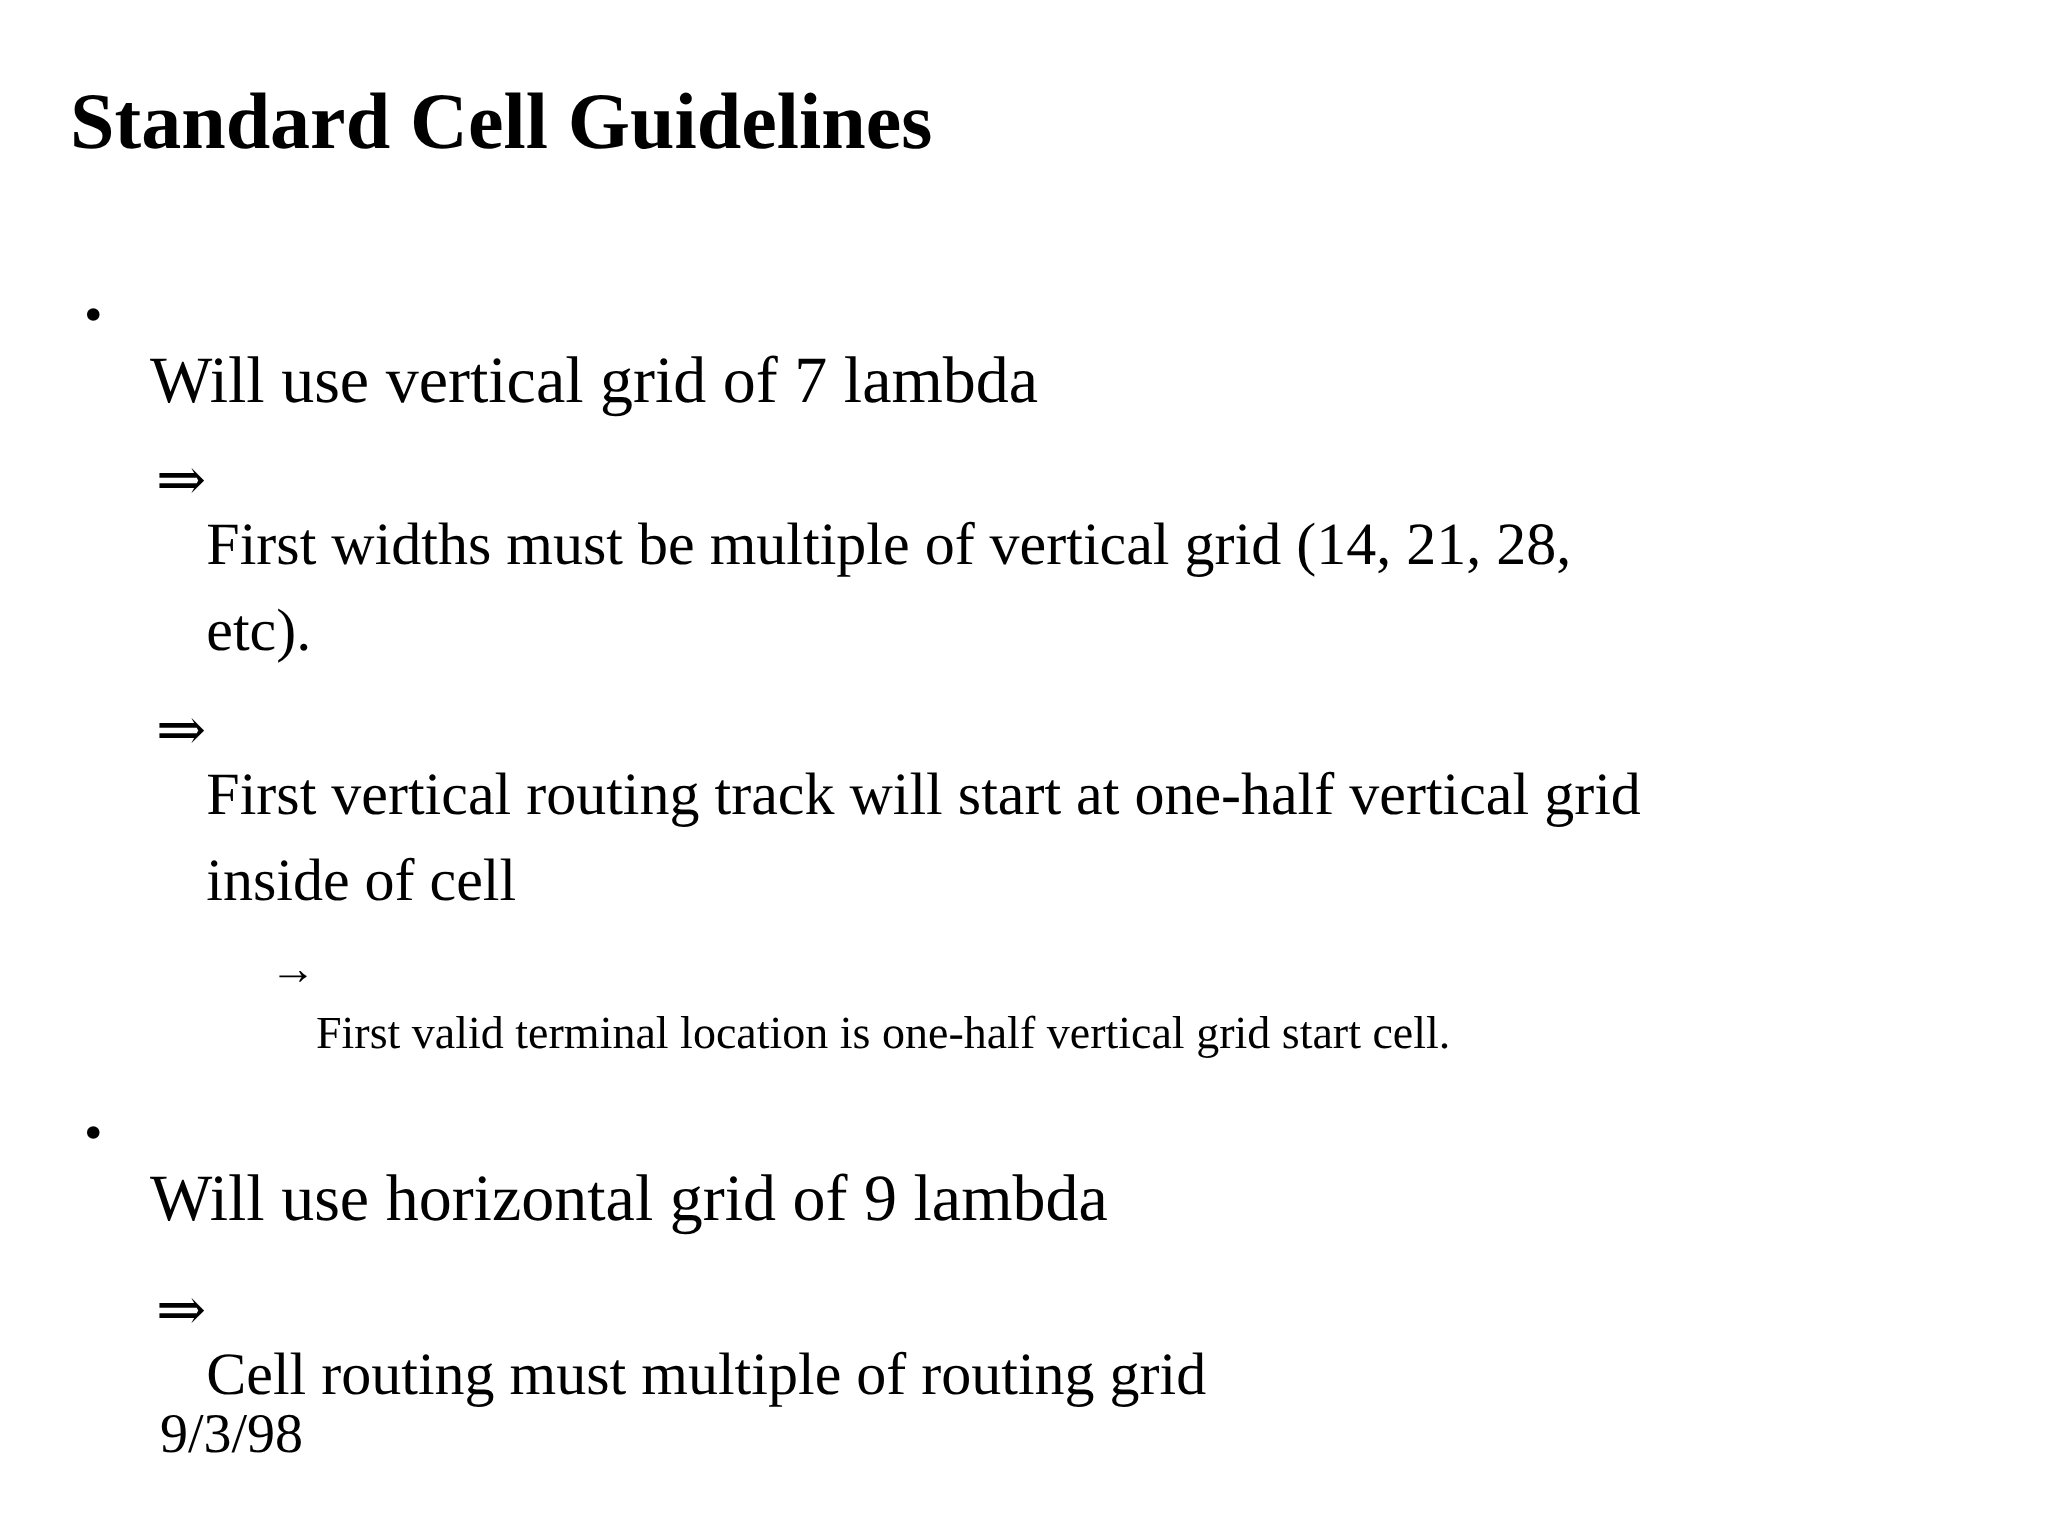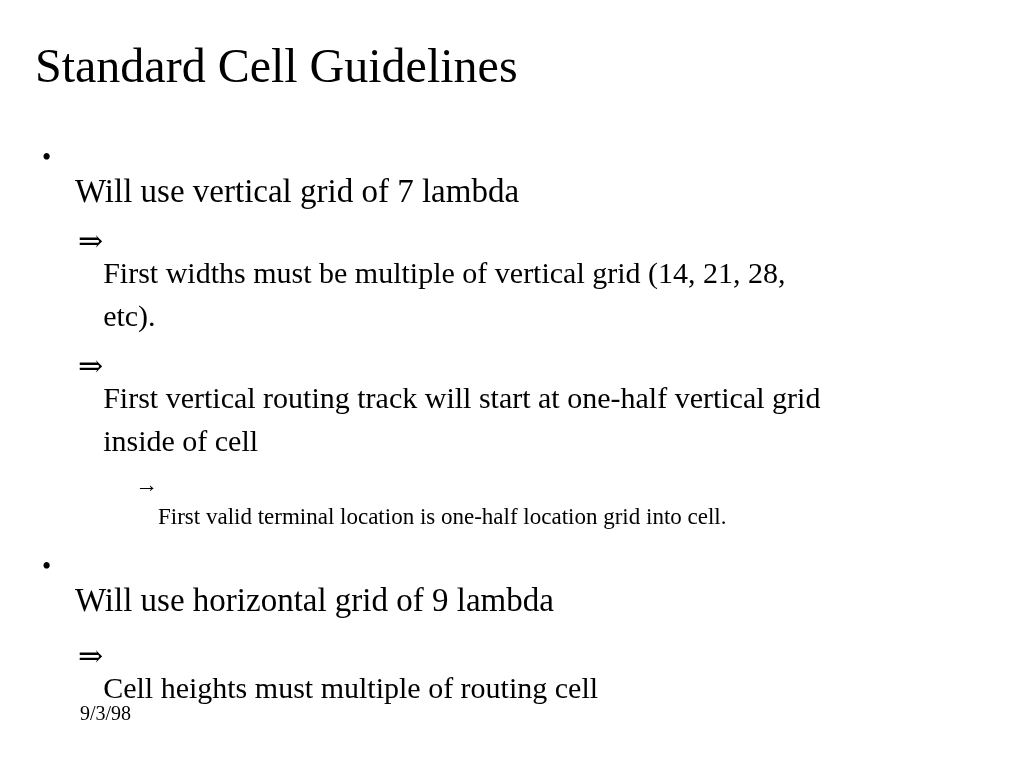--- a/index.html
+++ b/index.html
@@ -9,22 +9,22 @@
     height: 768px;
     background: #ffffff;
     color: #000000;
     font-family: "Liberation Serif", "DejaVu Serif", serif;
     overflow: hidden;
   }
   .title {
     position: absolute;
     left: 35px;
     top: 38px;
-    font-size: 48px;
-    font-weight: 400;
+    font-size: 40px;
+    font-weight: 700;
     line-height: 1.15;
     white-space: nowrap;
     text-align: center;
   }
   .content {
     position: absolute;
     top: 138px;
     left: 0;
     right: 20px;
   }
@@ -54,21 +54,21 @@
     margin-left: 135px;
     font-size: 23px;
     line-height: 1.4;
   }
   .lvl3 .marker { flex: none; }
   .text { white-space: pre-wrap; margin-top: 32px; }
   .footer {
     position: absolute;
     left: 80px;
     top: 701px;
-    font-size: 20px;
+    font-size: 28px;
     line-height: 1.2;
   }
 </style>
 </head>
 <body>
 
 <div class="slide">
 
   <div class="title">Standard Cell Guidelines</div>
 
@@ -86,30 +86,30 @@
     </div>
 
     <div class="item lvl2">
       <span class="marker">⇒</span>
       <span class="text">First vertical routing track will start at one-half vertical grid
 inside of cell</span>
     </div>
 
     <div class="item lvl3">
       <span class="marker">→</span>
-      <span class="text">First valid terminal location is one-half location grid into cell.</span>
+      <span class="text">First valid terminal location is one-half vertical grid start cell.</span>
     </div>
 
     <div class="item lvl1">
       <span class="marker">•</span>
       <span class="text">Will use horizontal grid of 9 lambda</span>
     </div>
 
     <div class="item lvl2">
       <span class="marker">⇒</span>
-      <span class="text">Cell heights must multiple of routing cell</span>
+      <span class="text">Cell routing must multiple of routing grid</span>
     </div>
 
   </div>
 
   <div class="footer">9/3/98</div>
 
 </div>
 
 </body></html>

